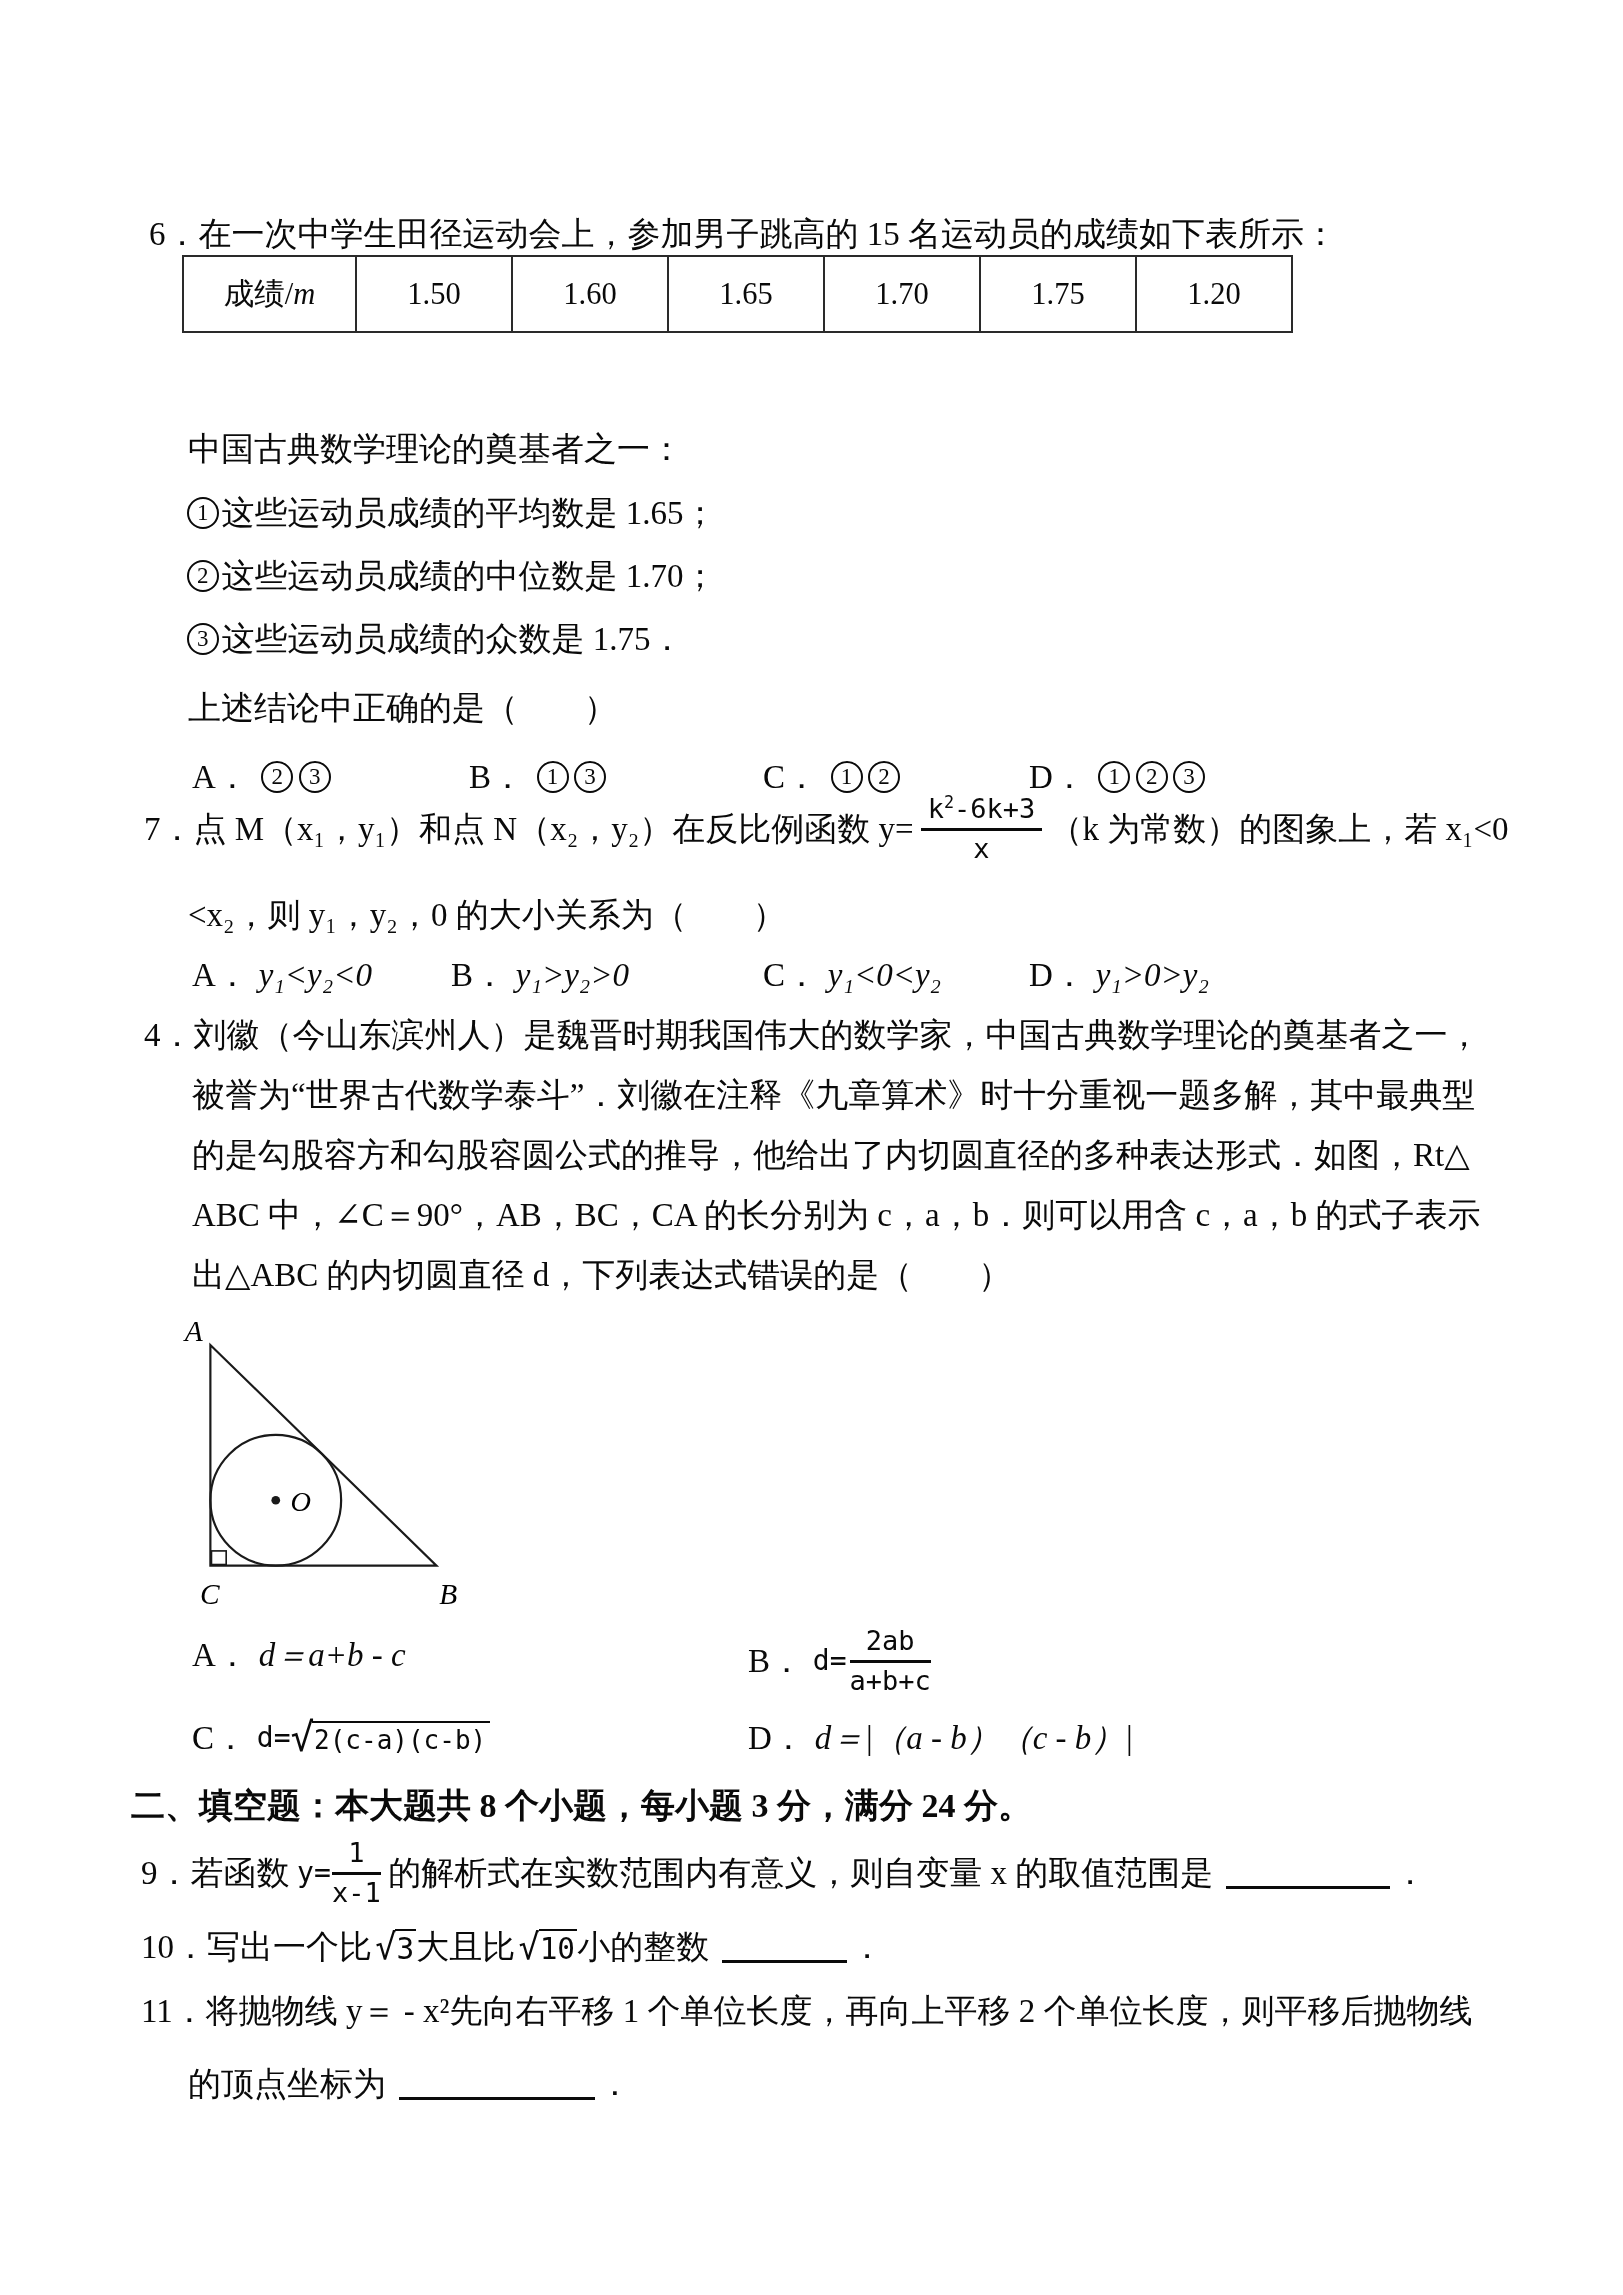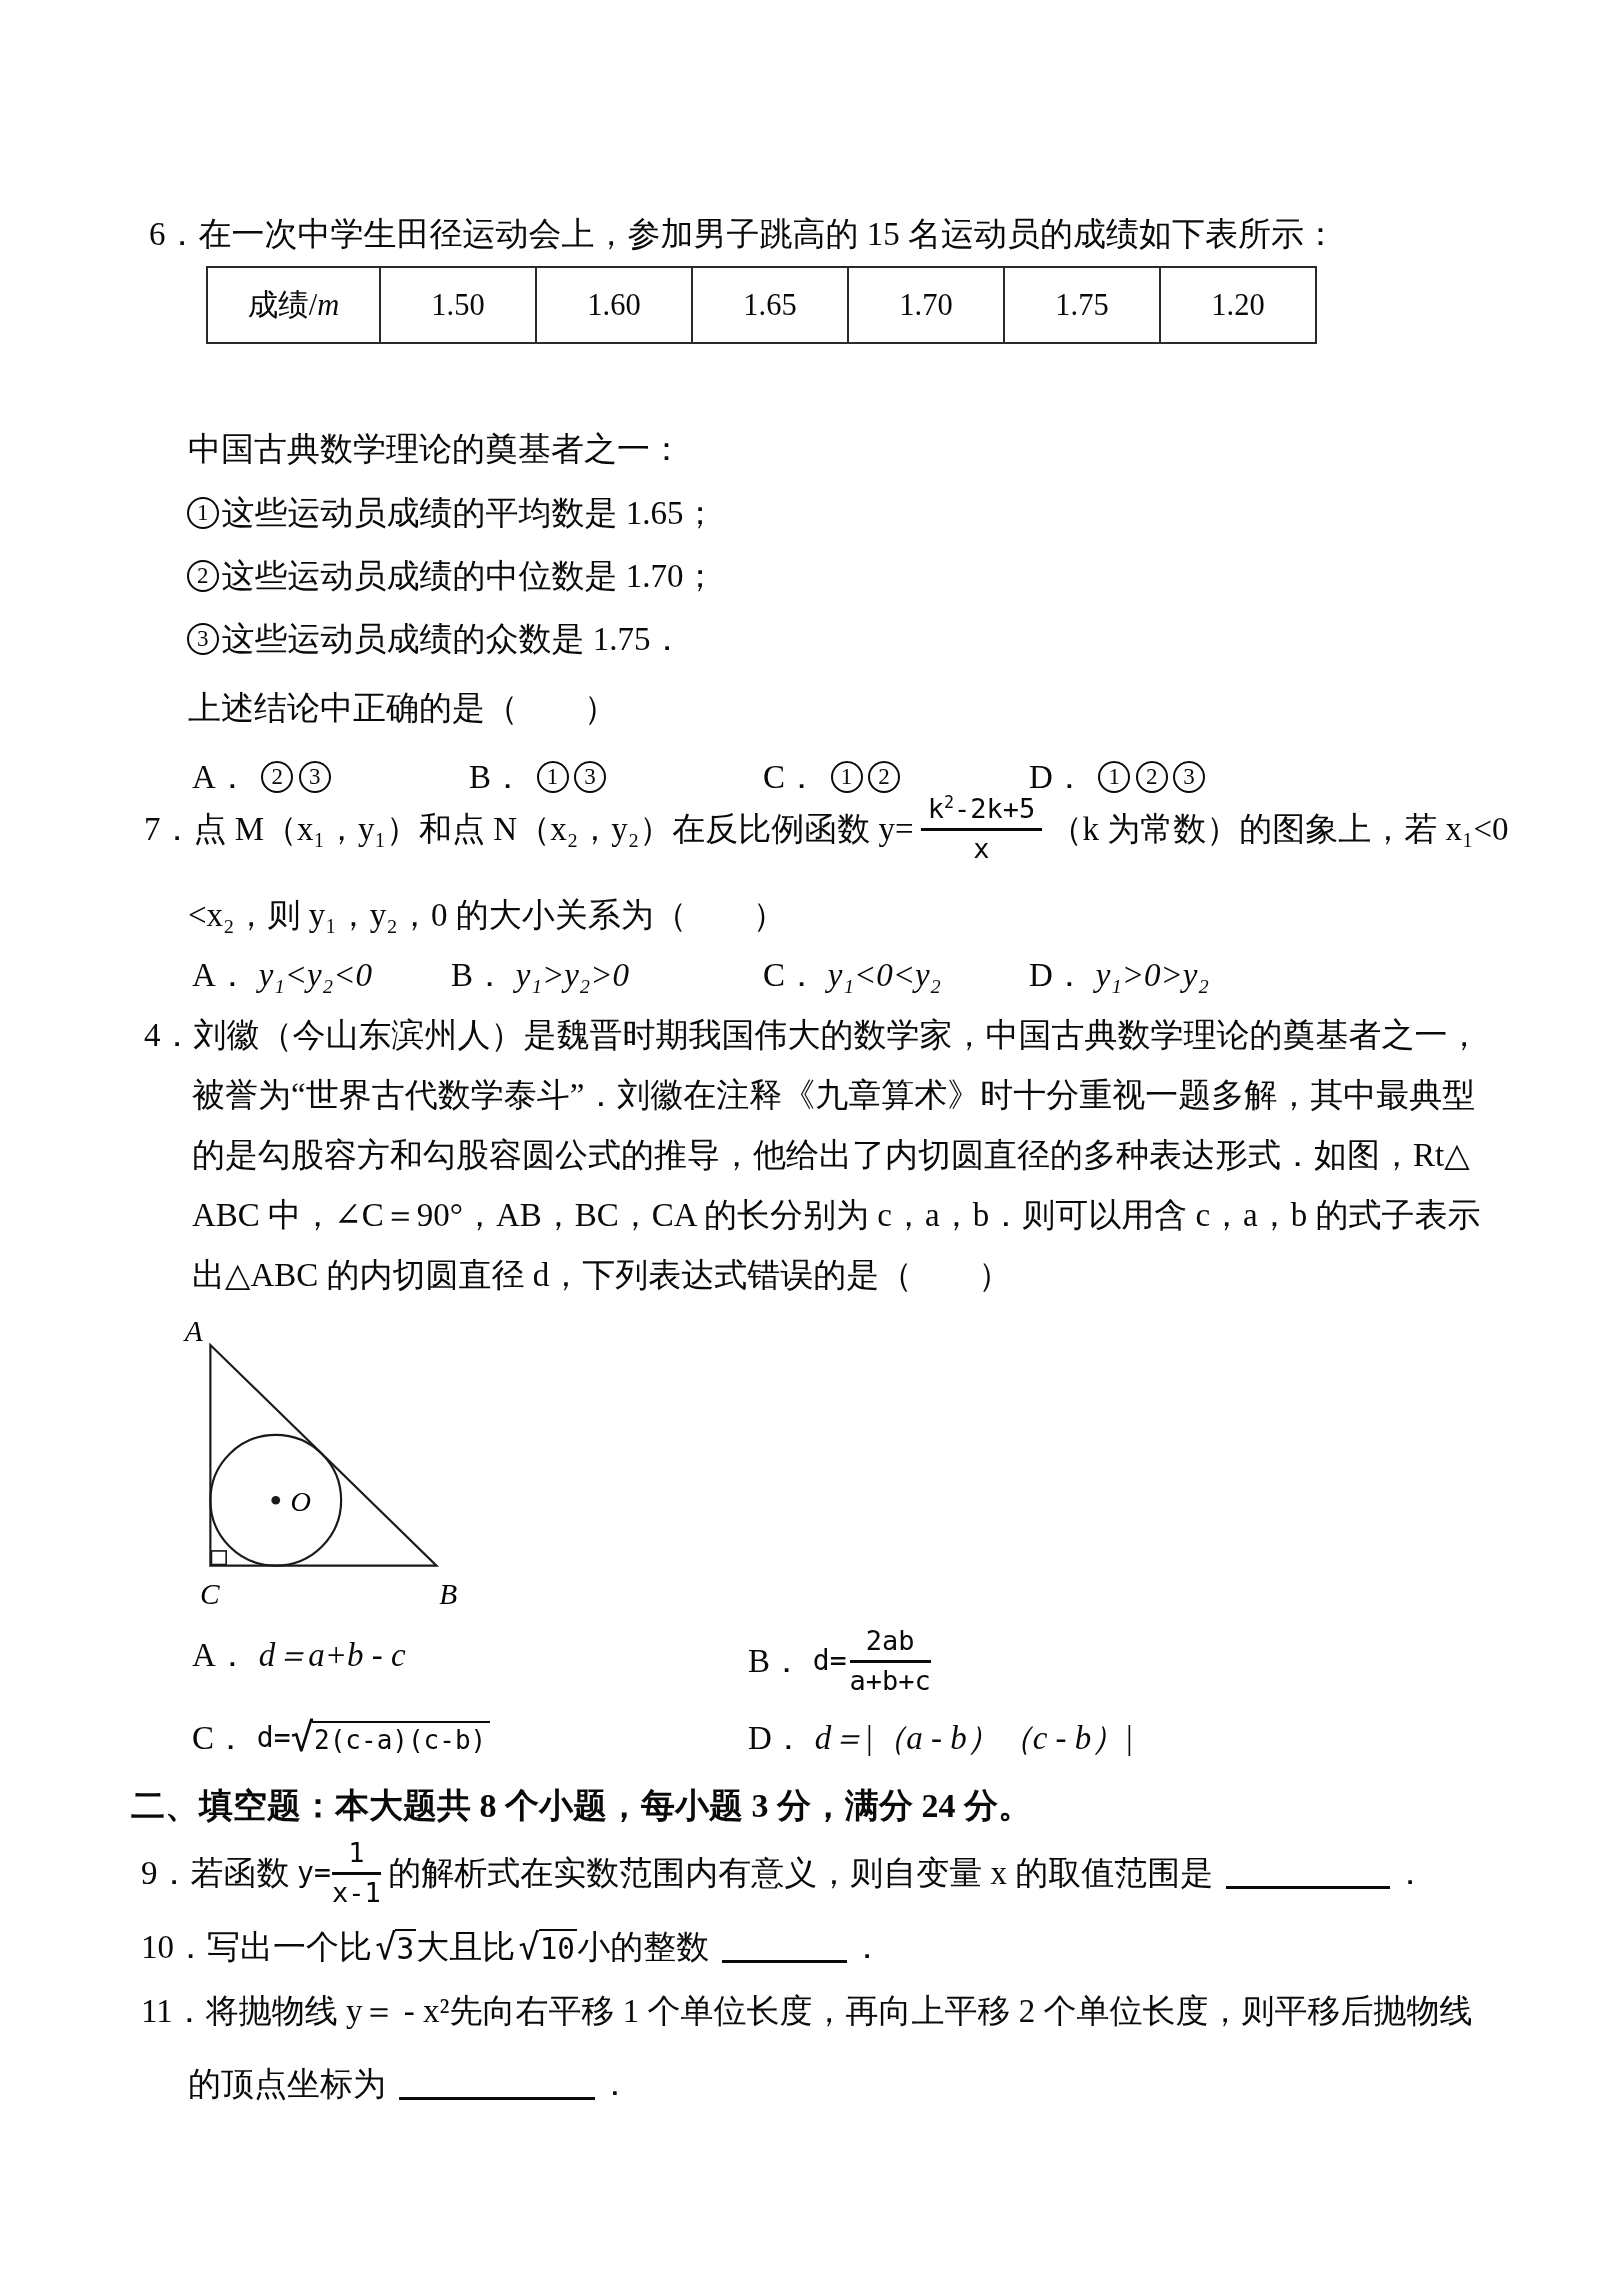--- a/index.html
+++ b/index.html
@@ -36,21 +36,21 @@
   .mono{font-family:"DejaVu Sans Mono",monospace;font-size:28px;}
   .sqrt-sym{font-family:"DejaVu Sans Mono",monospace;font-size:39px;line-height:0.9;margin-right:-2.2px;}
   .sqrt-sym-sm{font-family:"DejaVu Sans Mono",monospace;font-size:35px;line-height:0.9;margin:0 -1.1px 0 3.3px;}
   .radicand{border-top:2.7px solid #0a0a0a;padding:2.2px 3.3px 0 2.2px;font-family:"DejaVu Sans Mono",monospace;}
   .rad-sm{border-top:2.2px solid #0a0a0a;padding:1.1px 2.2px 0 1.1px;font-family:"DejaVu Sans Mono",monospace;font-size:29.4px;}
 
   .blank{display:inline-block;border-bottom:3.8px solid #0a0a0a;height:28px;margin:0 3.3px;}
 
   
   table.score{
-    position:absolute;left:182px;top:266px;border-collapse:collapse;table-layout:fixed;margin-left:24px;
+    position:absolute;left:182px;top:255px;border-collapse:collapse;table-layout:fixed;
   }
   table.score td{
     border:2.2px solid #2a2a2a;text-align:center;vertical-align:middle;
     font-size:30.5px;height:74px;padding:0;
   }
 
   svg text{font-family:"Liberation Serif","DejaVu Serif",serif;}
 </style>
 </head>
 <body>
@@ -141,21 +141,21 @@
         <span>2</span>
       </span>
     <span class="circ">
         <span>3</span>
       </span>
   </div>
 
   <div class="line flexline" style="left:144px;top:784px;height:90px">
     <span>7．点 M（x₁，y₁）和点 N（x₂，y₂）在反比例函数 y=</span>
     <span class="frac">
-      <span class="num"><span>k</span><sup>2</sup><span>-2k+5</span></span>
+      <span class="num"><span>k</span><sup>2</sup><span>-6k+3</span></span>
       <span class="den">x</span>
     </span>
     <span>（k 为常数）的图象上，若 x₁&lt;0</span>
   </div>
   <div class="line" style="left:188px;top:897px">&lt;x₂，则 y₁，y₂，0 的大小关系为（　　）</div>
 
   <div class="line" style="left:192px;top:957px">
     <span class="optlabel">A．</span><span class="it">y₁&lt;y₂&lt;0</span>
   </div>
   <div class="line" style="left:451px;top:957px">

